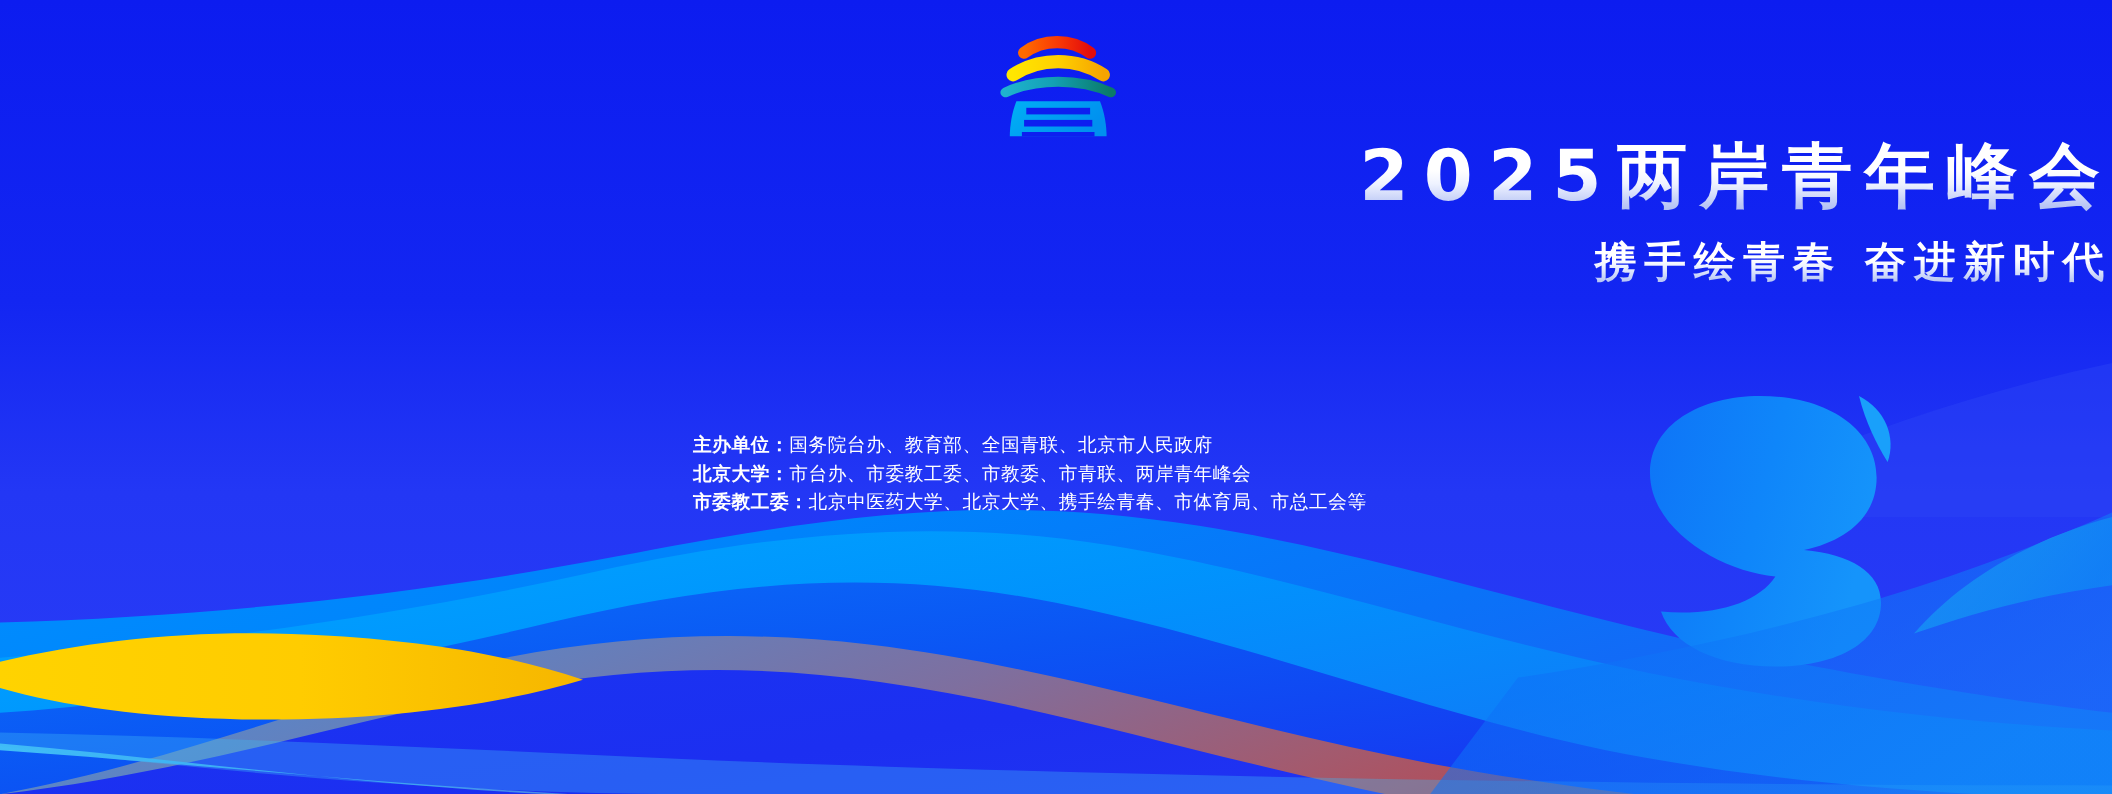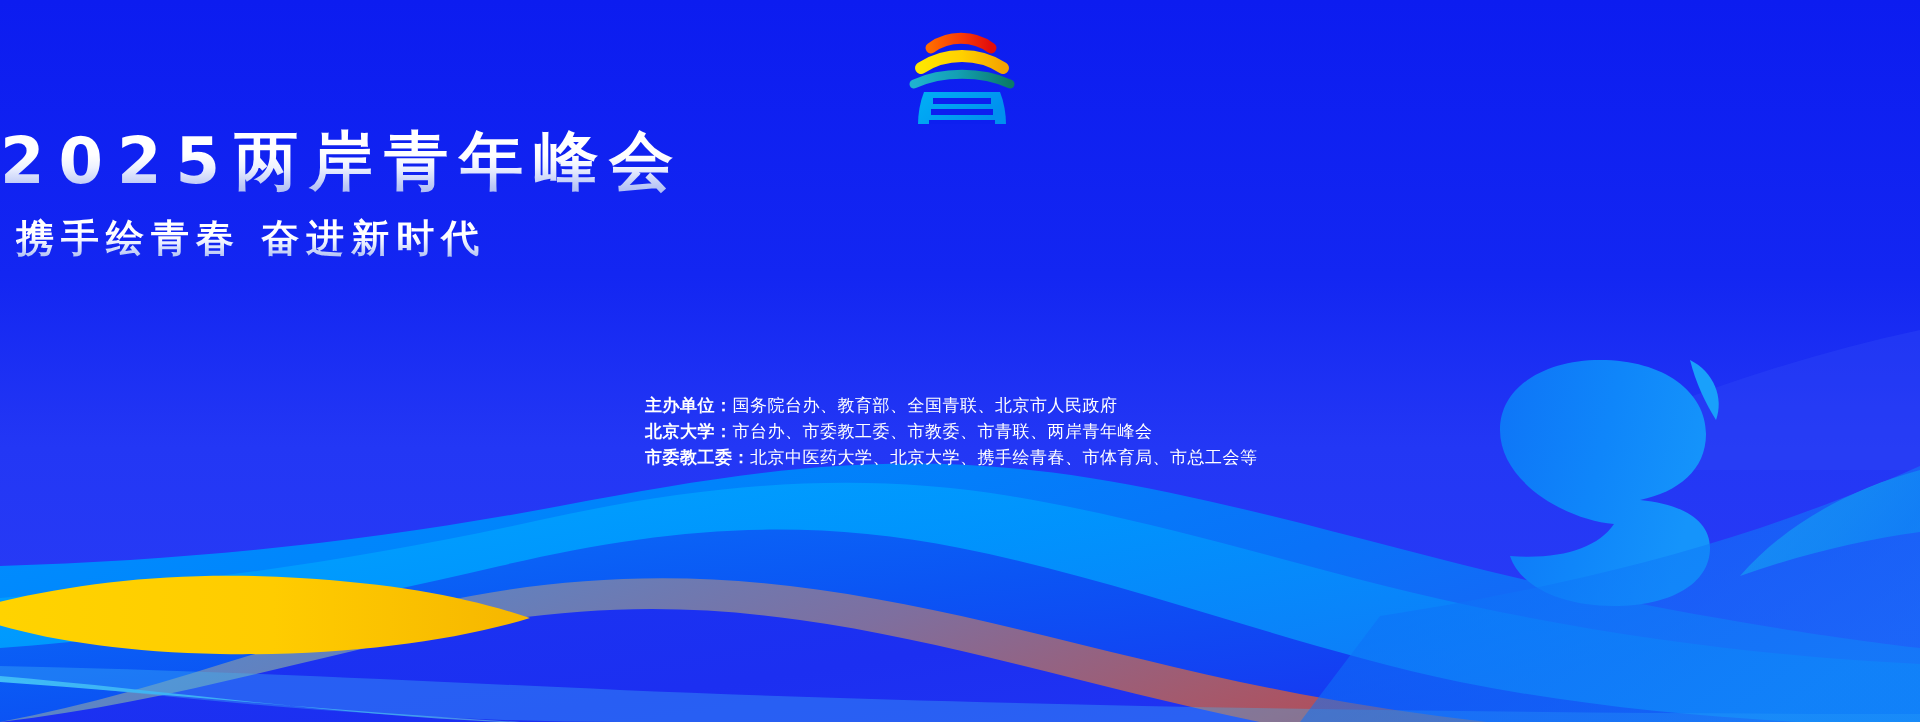--- a/index.html
+++ b/index.html
@@ -38,21 +38,21 @@
     width: 140px;
     height: 100px;
   }
 
   
   #headline-block {
     position: absolute;
     top: 122px;
     left: 0;
     width: 1920px;
-    text-align: left;
+    text-align: right;
   }
 
   .main-title {
     font-size: 64px;
     line-height: 78px;
     font-weight: 700;
     letter-spacing: 11px;
     white-space: nowrap;
     background-image: linear-gradient(180deg,
         #ffffff 0%,
@@ -89,21 +89,21 @@
     background-clip: text;
     color: transparent;
     -webkit-text-fill-color: transparent;
     font-family: "DejaVu Sans", "Liberation Sans", sans-serif;
   }
 
   
   #organizers {
     position: absolute;
     top: 392px;
-    left: 645px;
+    left: 630px;
     color: #ffffff;
     font-size: 17px;
     line-height: 26px;
     font-family: "DejaVu Sans", "Liberation Sans", sans-serif;
   }
   #organizers .org-row {
     white-space: nowrap;
     display: block;
   }
   #organizers .org-label {

